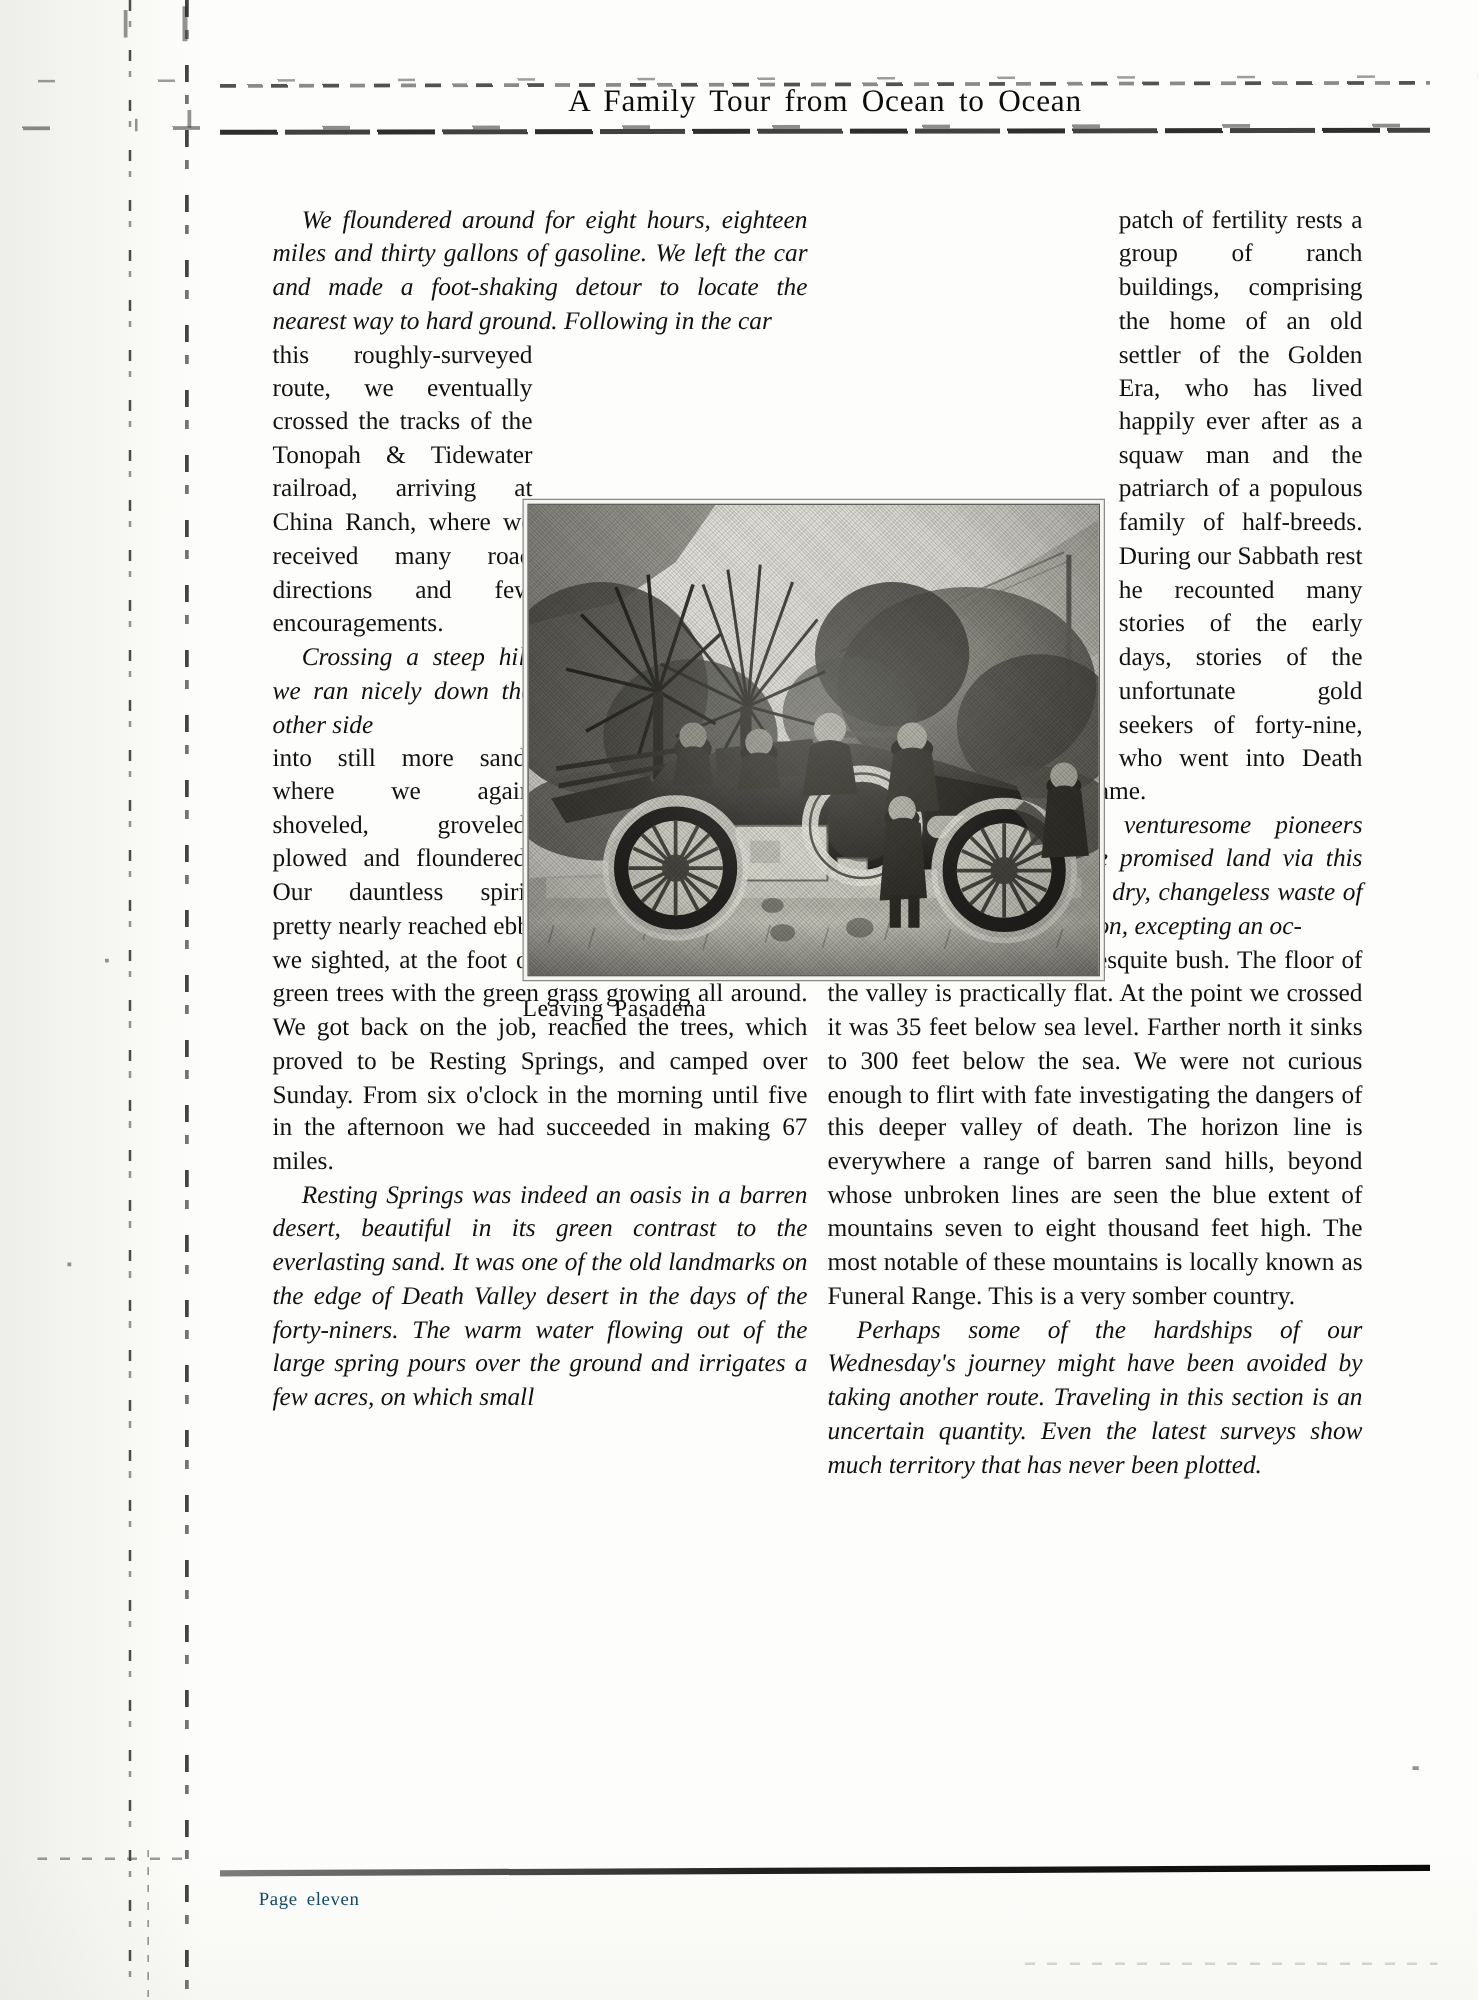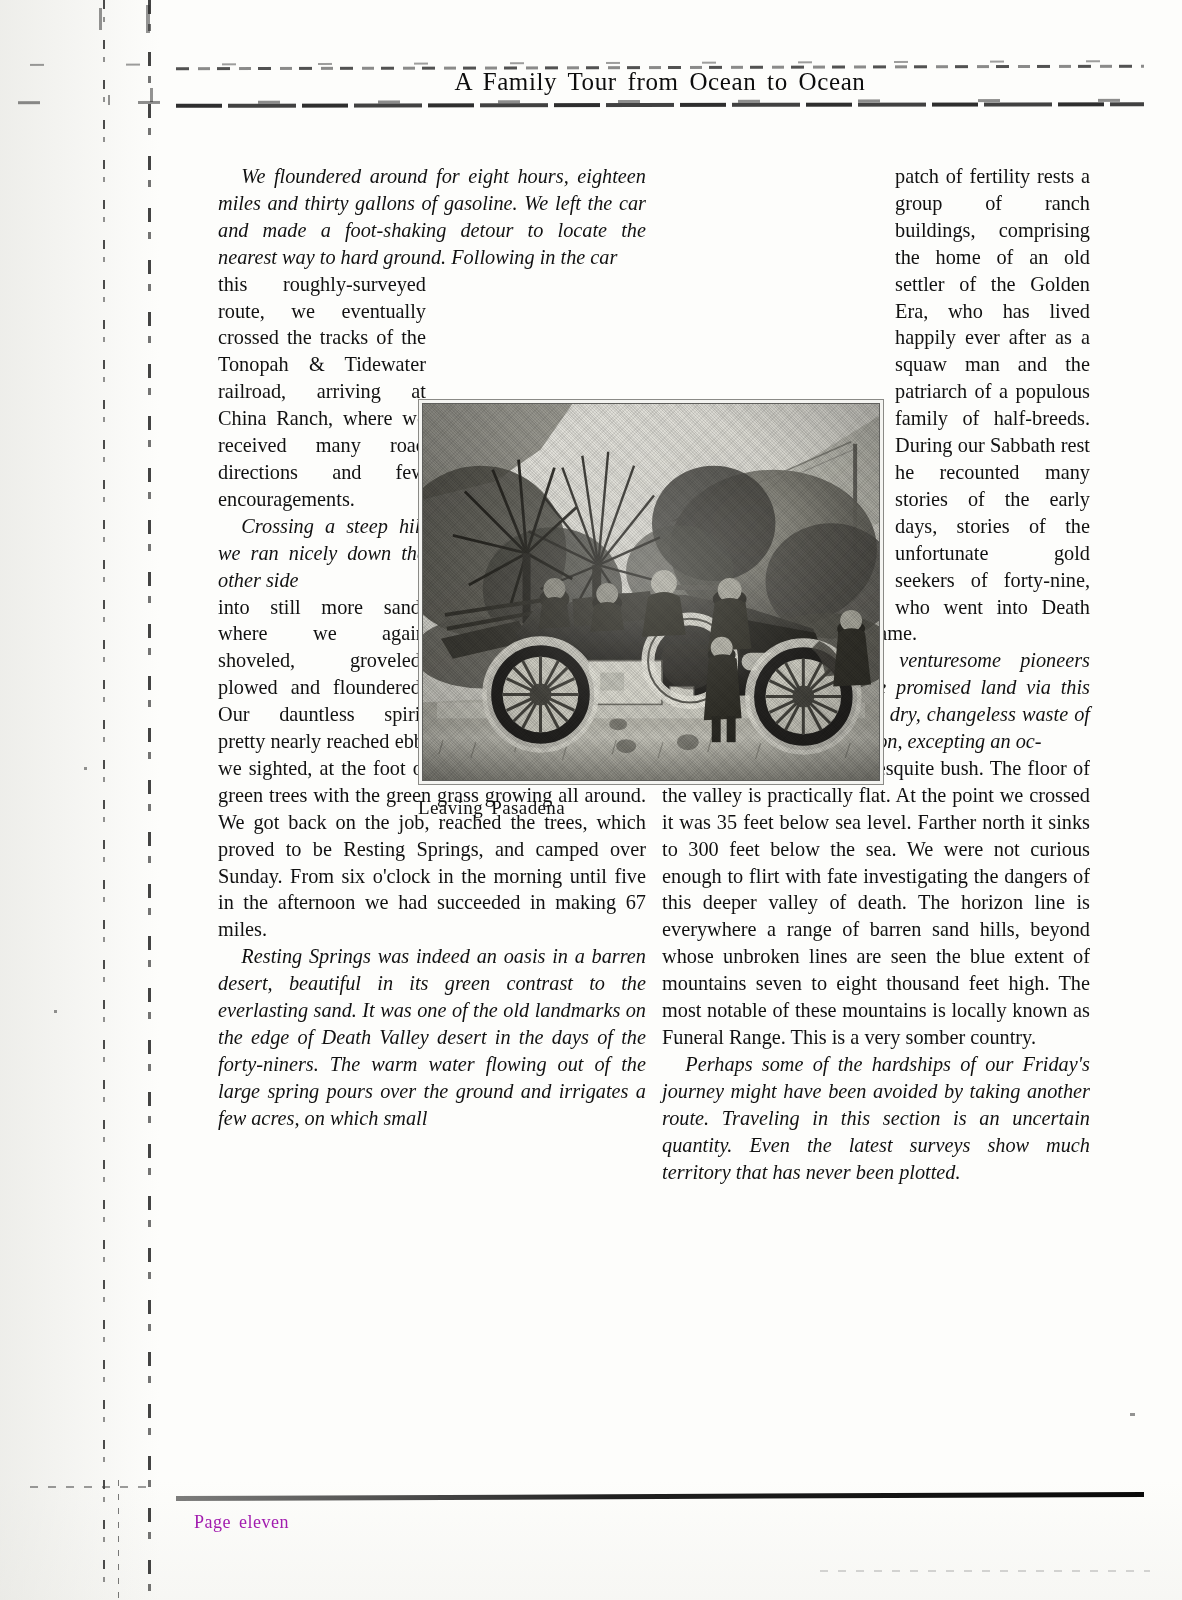--- a/index.html
+++ b/index.html
@@ -209,26 +209,26 @@
   }
   .vignette {
     position: absolute; inset: 0;
     background: radial-gradient(ellipse at 50% 45%, rgba(255,255,255,.18) 0%, rgba(0,0,0,0) 55%, rgba(0,0,0,.25) 100%);
     pointer-events: none;
   }
 
   
   .folio {
     position: absolute;
-    left: 194px;
+    left: 207px;
     top: 1512px;
-    font-size: 18px;
+    font-size: 15px;
     letter-spacing: .5px;
     word-spacing: 3px;
-    color: #a21caf;
+    color: #0c4a6e;
   }
 
   
   .bottom-speck {
     position: absolute;
     pointer-events: none;
     background: repeating-linear-gradient(to right,
       rgba(60,60,60,.5) 0px, rgba(60,60,60,.5) 8px,
       rgba(255,255,255,0) 8px, rgba(255,255,255,0) 18px);
     height: 2px;
@@ -284,21 +284,21 @@
         <span class="photo-spacer-right"></span>
         <span>patch of fertility rests a group of ranch buildings, comprising the home of an old settler of the Golden Era, who has lived happily ever after as a squaw man and the patriarch of a populous family of half-breeds.  During our Sabbath rest he recounted many stories of the early days, stories of the unfortunate gold seekers of forty-nine, who went into Death Valley to stay and give it name.</span>
       </p>
       <p class="indent">
         <span>Only a few of the venturesome pioneers succeeded in reaching the promised land via this dread short cut.  It is a hot, dry, changeless waste of country, devoid of vegetation, excepting an oc-</span>
       </p>
       <p>
         <span>casional boutonniere of mesquite bush.  The floor of the valley is practically flat.  At the point we crossed it was 35 feet below sea level.  Farther north it sinks to 300 feet below  the sea.  We were not curious enough to flirt with fate investigating the dangers of this deeper valley of death.  The horizon line is everywhere a range of barren sand hills, beyond whose unbroken lines are seen the blue extent of mountains seven to eight thousand feet high.  The most notable of these mountains is locally known as Funeral Range. This is a very somber country.</span>
       </p>
       <p class="indent">
-        <span>Perhaps some of the hardships of our Friday's journey might have been avoided by taking another route.  Traveling in this section is an uncertain quantity.  Even the latest surveys show much territory that has never been plotted.</span>
+        <span>Perhaps some of the hardships of our Wednesday's journey might have been avoided by taking another route.  Traveling in this section is an uncertain quantity.  Even the latest surveys show much territory that has never been plotted.</span>
       </p>
     </div>
 
   </div>
 
   <figure class="photo">
     <div class="photo-frame">
       <div class="photo-inner">
         <svg viewBox="0 0 458 378" preserveAspectRatio="none" width="100%" height="100%">
           <defs>

